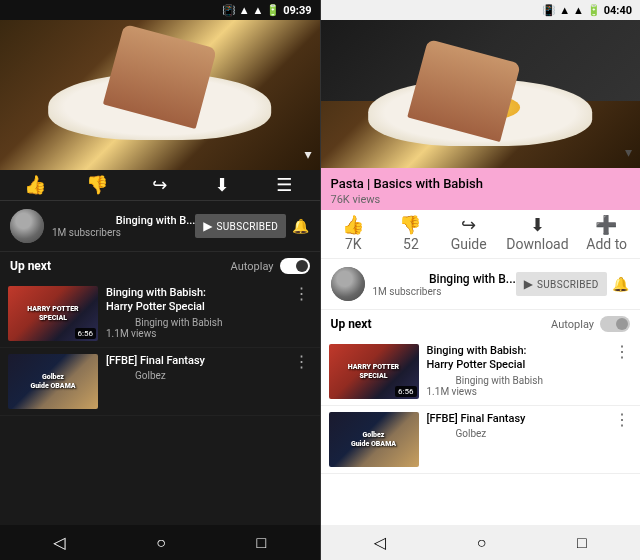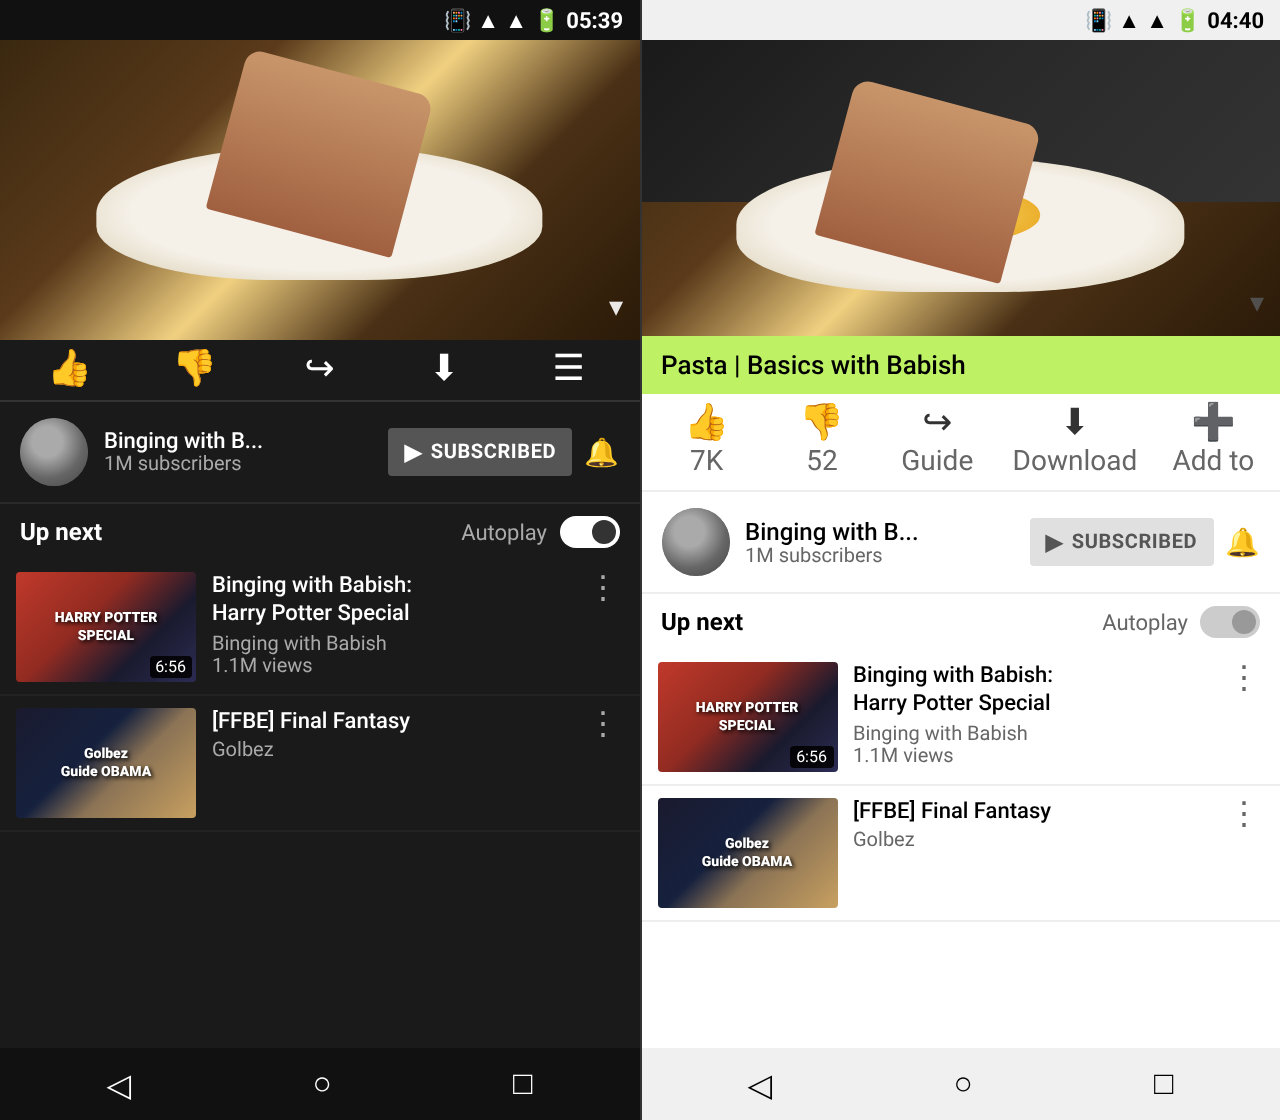--- a/index.html
+++ b/index.html
@@ -108,21 +108,21 @@
       font-size: 14px;
       opacity: 0.9;
     }
     .right-panel .dropdown-arrow { color: #555; }
 
     
     .video-info {
       padding: 8px 10px 4px;
     }
     .left-panel .video-info { background: #1a1a1a; }
-    .right-panel .video-info { background: #bef264; }
+    .right-panel .video-info { background: #f9a8d4; }
 
     .video-title {
       font-size: 12px;
       font-weight: 500;
       color: #fff;
       margin-bottom: 2px;
     }
     .right-panel .video-title { color: #000; font-size: 13px; }
 
     .video-views {
@@ -192,20 +192,21 @@
       height: 100%;
       background: radial-gradient(circle at 40% 35%, #aaa 25%, #666 60%, #444 100%);
       border-radius: 50%;
     }
 
     .channel-info { flex: 1; }
     .channel-name {
       font-size: 11px;
       font-weight: 500;
       color: #fff;
+      text-align: right;
     }
     .right-panel .channel-name { color: #000; font-size: 12px; }
     .channel-subs {
       font-size: 10px;
       color: #aaa;
     }
     .right-panel .channel-subs { color: #666; }
 
     .subscribed-btn {
       display: flex;
@@ -220,21 +221,21 @@
     .right-panel .subscribed-btn { background: #e0e0e0; }
 
     .sub-icon {
       font-size: 12px;
       color: #fff;
     }
     .right-panel .sub-icon { color: #555; }
 
     .sub-text {
       font-size: 10px;
-      font-weight: bold;
+      font-weight: normal;
       color: #fff;
       text-transform: uppercase;
       letter-spacing: 0.3px;
     }
     .right-panel .sub-text { color: #555; }
 
     .bell-icon {
       font-size: 14px;
       color: #aaa;
       margin-left: 6px;
@@ -357,20 +358,21 @@
       font-weight: 500;
       color: #fff;
       line-height: 1.3;
       margin-bottom: 2px;
     }
     .right-panel .video-item-title { color: #000; font-size: 11px; }
 
     .video-item-channel {
       font-size: 10px;
       color: #aaa;
+      margin-left: 29px;
     }
     .right-panel .video-item-channel { color: #666; }
 
     .video-item-views {
       font-size: 10px;
       color: #aaa;
     }
     .right-panel .video-item-views { color: #666; }
 
     .more-btn {
@@ -389,21 +391,21 @@
 </head>
 <body>
 
 <div class="phone-panel left-panel">
   <div class="status-bar">
     <div class="status-icons">
       <span>📳</span>
       <span>▲</span>
       <span>▲</span>
       <span>🔋</span>
-      <span>05:39</span>
+      <span>09:39</span>
     </div>
   </div>
 
   <div class="video-area">
     <div class="video-bg">
       <div class="flour-scene">
         <div class="flour-mound"></div>
         <div class="egg-center"></div>
         <div class="hand-shape"></div>
       </div>
@@ -509,20 +511,21 @@
         <div class="flour-mound" style="bottom:15%;"></div>
         <div class="egg-center" style="bottom:32%;"></div>
         <div class="hand-shape" style="top:20%;left:30%;"></div>
       </div>
     </div>
     <span class="dropdown-arrow" style="color:#555;">▾</span>
   </div>
 
   <div class="video-info">
     <div class="video-title">Pasta | Basics with Babish</div>
+    <div class="video-views">76K views</div>
   </div>
 
   <div class="action-bar">
     <div class="action-btn">
       <span class="action-icon right-panel">👍</span>
       <span class="action-label">7K</span>
     </div>
     <div class="action-btn">
       <span class="action-icon" style="color:#333;">👎</span>
       <span class="action-label" style="color:#666;">52</span>

